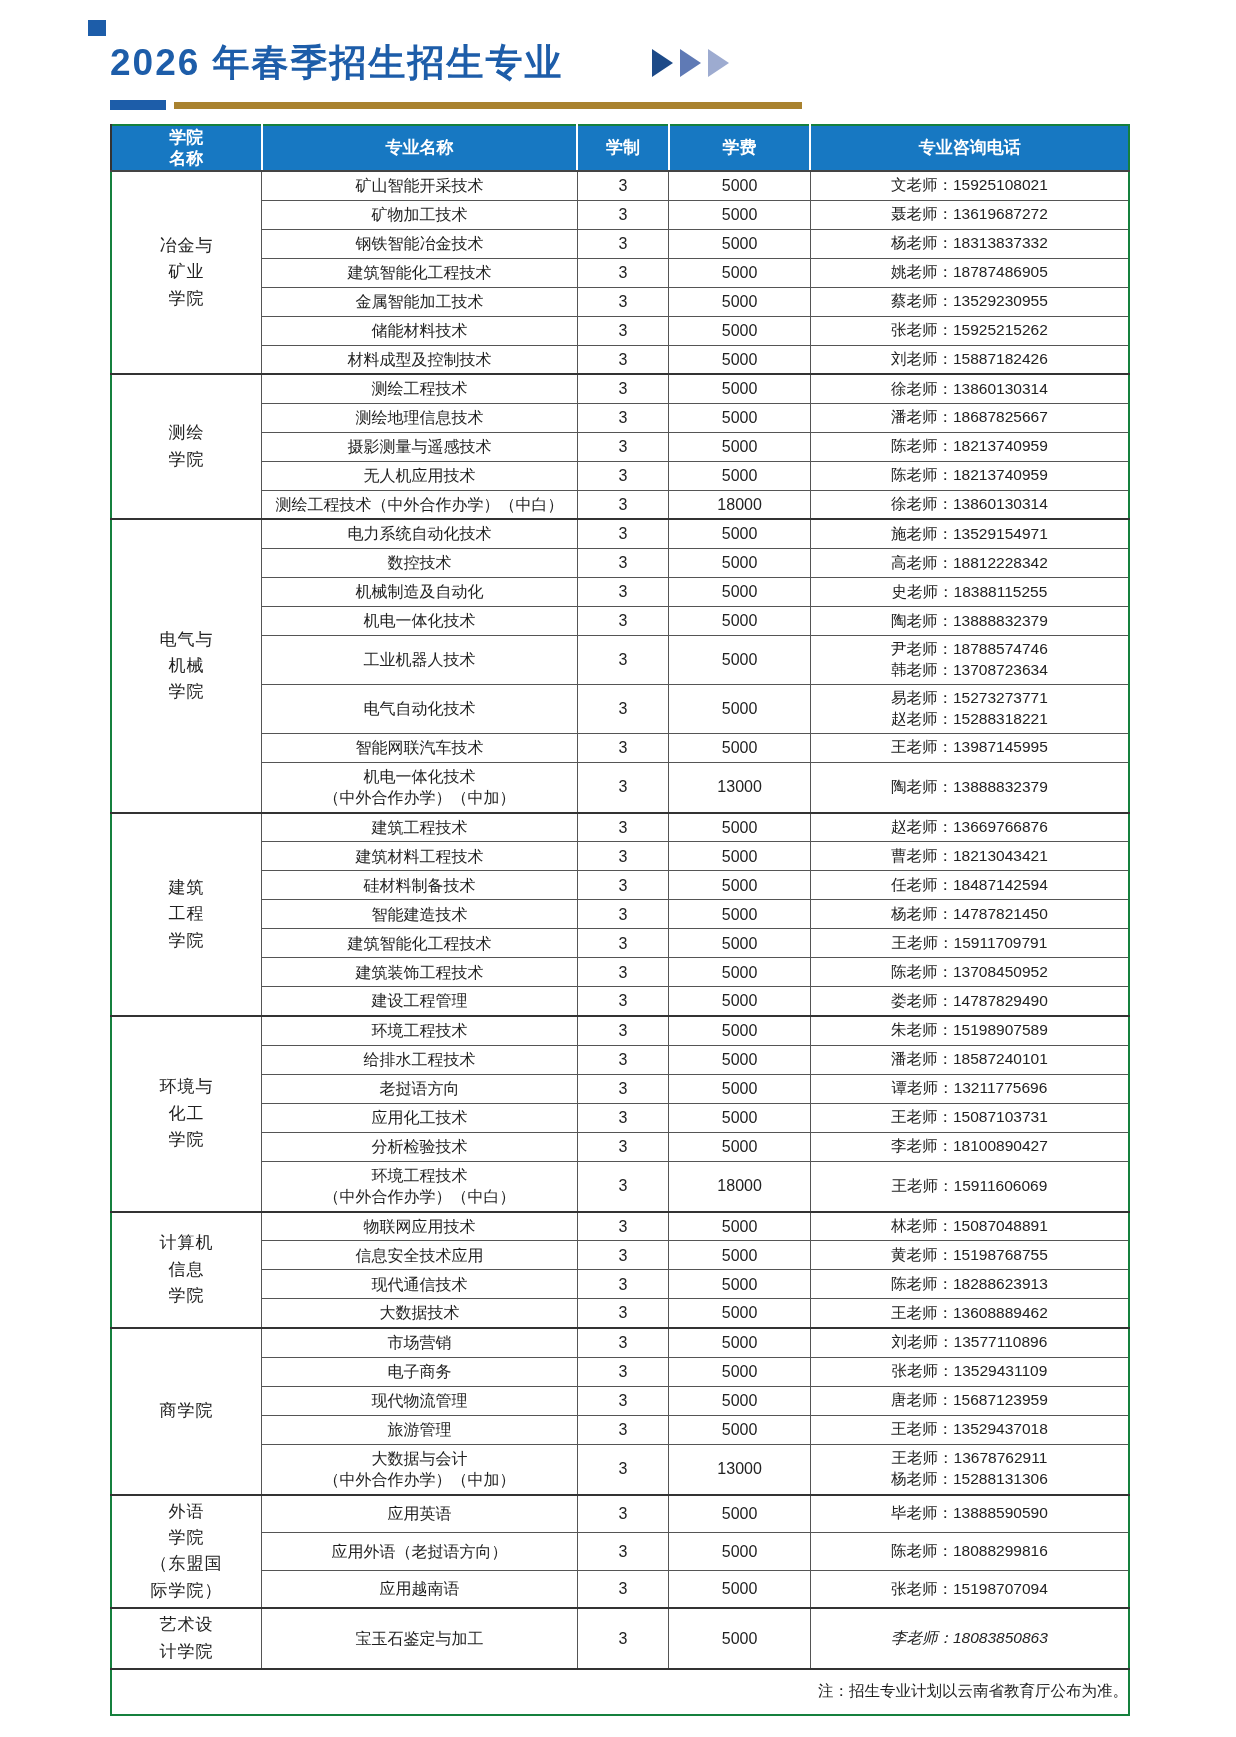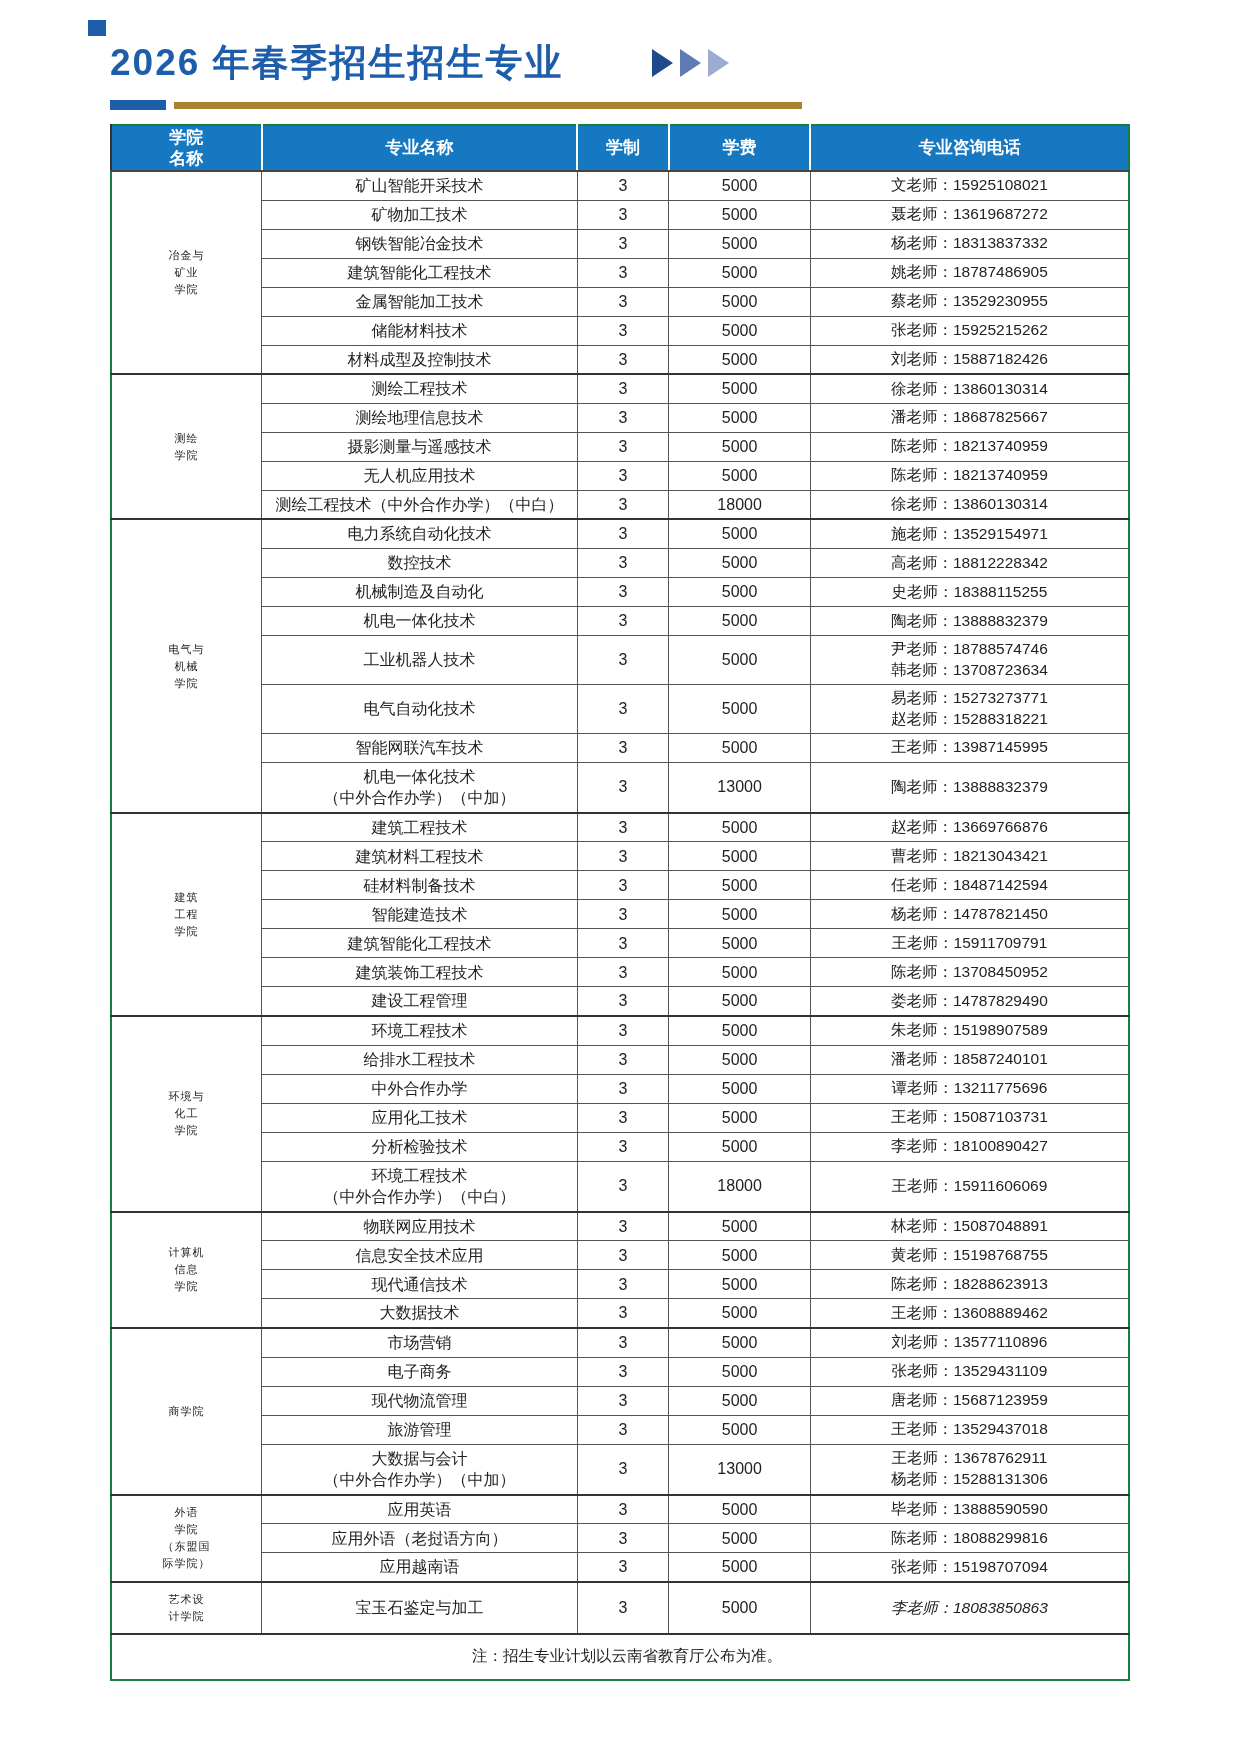--- a/index.html
+++ b/index.html
@@ -65,35 +65,35 @@
     vertical-align: middle;
     font-size: 16px;
     height: 29px;
     padding: 3px 4px;
     white-space: pre-line;
     line-height: 1.35;
     background: #fff;
   }
   tbody tr.section-start td { border-top: 2px solid #333; }
   td.college-cell {
-    font-size: 11px;
+    font-size: 17px;
     line-height: 1.55;
     letter-spacing: 1px;
     color: #222;
   }
   td.major-cell { font-weight: 500; color: #1f1f1f; }
   td.major-cell.compact { font-size: 16px; letter-spacing: 0; }
   td.duration-cell, td.tuition-cell { font-size: 16px; color: #222; }
   td.phone-cell { font-size: 15.5px; color: #222; }
   tfoot td.note-cell {
     border: 1px solid #555;
     border-top: 2px solid #333;
     height: 46px;
     font-size: 15.5px;
-    text-align: center;
+    text-align: right;
     padding-left: 14px;
     vertical-align: middle;
     color: #1f1f1f;
   }
 </style>
 </head>
 <body>
 
 <div class="page">
 
@@ -317,21 +317,21 @@
           <td class="tuition-cell">5000</td>
           <td class="phone-cell">朱老师：15198907589</td>
         </tr>
         <tr>
           <td class="major-cell">给排水工程技术</td>
           <td class="duration-cell">3</td>
           <td class="tuition-cell">5000</td>
           <td class="phone-cell">潘老师：18587240101</td>
         </tr>
         <tr>
-          <td class="major-cell">中外合作办学</td>
+          <td class="major-cell">老挝语方向</td>
           <td class="duration-cell">3</td>
           <td class="tuition-cell">5000</td>
           <td class="phone-cell">谭老师：13211775696</td>
         </tr>
         <tr>
           <td class="major-cell">应用化工技术</td>
           <td class="duration-cell">3</td>
           <td class="tuition-cell">5000</td>
           <td class="phone-cell">王老师：15087103731</td>
         </tr>

